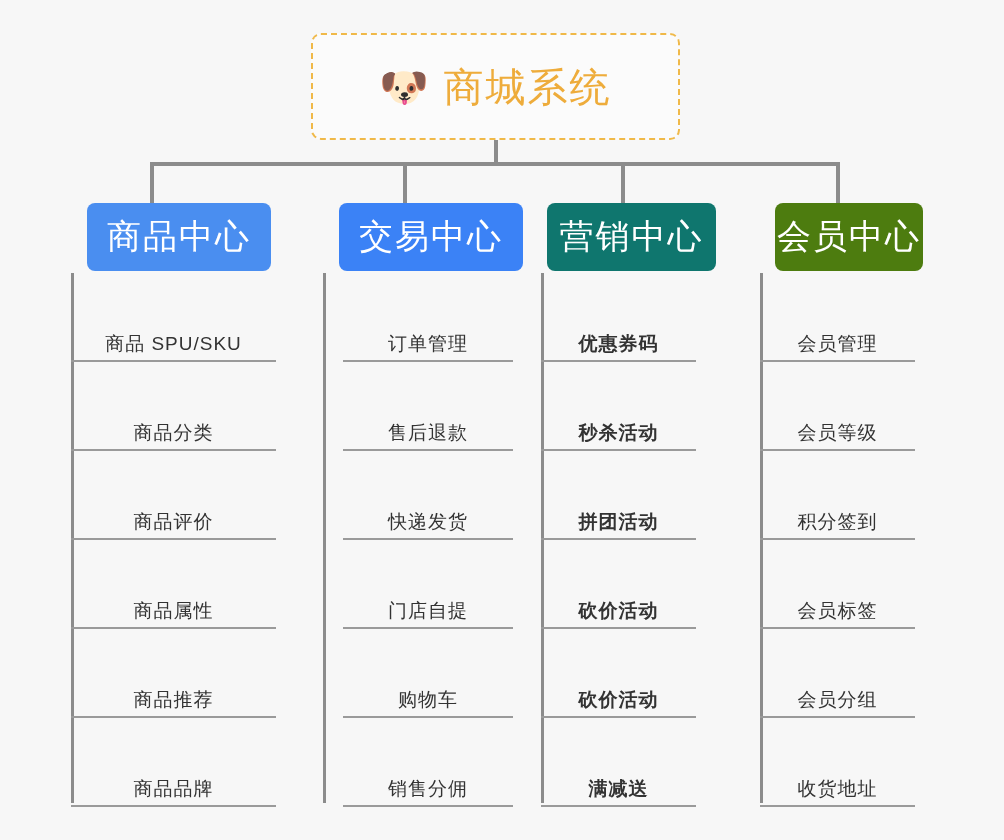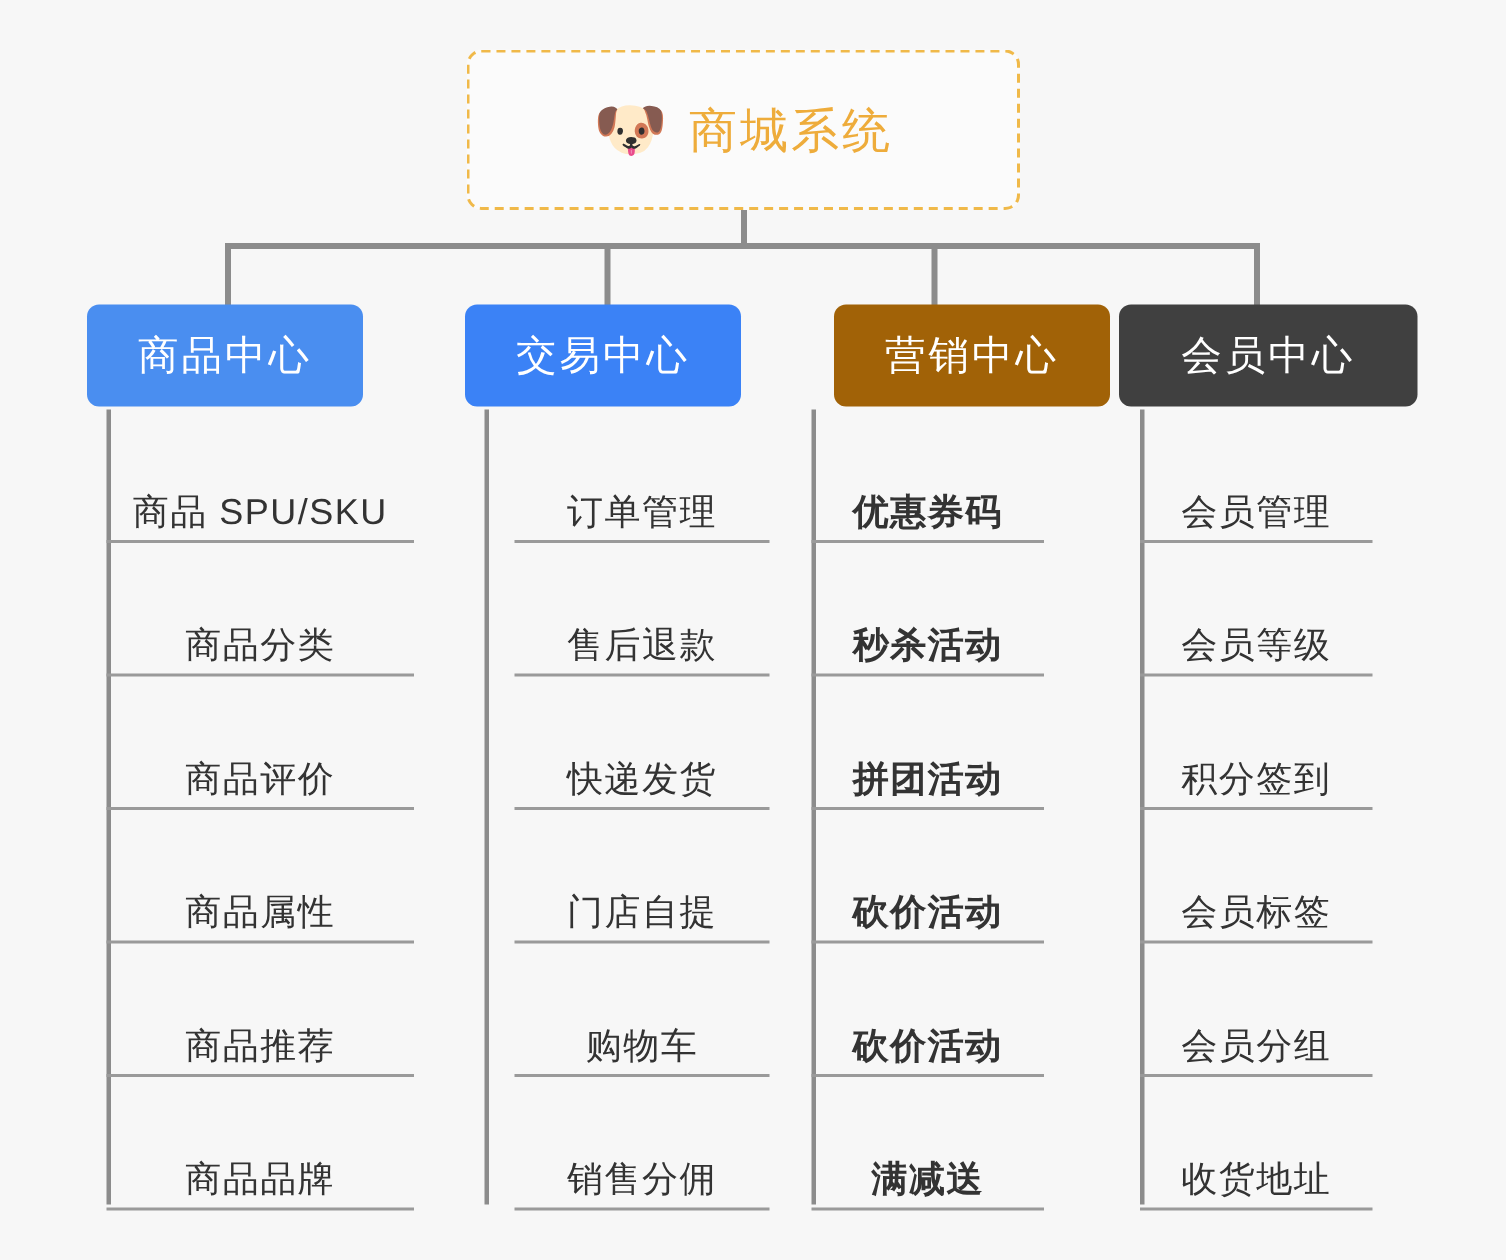--- a/index.html
+++ b/index.html
@@ -34,21 +34,21 @@
     align-items: center;
     justify-content: center;
     gap: 14px;
   }
   .root-emoji {
     font-size: 40px;
     line-height: 1;
     display: block;
   }
   .root-title {
-    font-size: 32px;
+    font-size: 40px;
     color: #eeac3b;
     letter-spacing: 2px;
     line-height: 1;
     white-space: nowrap;
   }
 
   
   .line {
     position: absolute;
     background: #8c8c8c;
@@ -63,23 +63,24 @@
   }
   .cat-box {
     position: absolute;
     top: 0;
     height: 68px;
     border-radius: 8px;
     display: flex;
     align-items: center;
     justify-content: center;
     color: #ffffff;
-    font-size: 27px;
+    font-size: 34px;
     letter-spacing: 2px;
     white-space: nowrap;
+    margin-left: 29px;
   }
 
   .trunk {
     position: absolute;
     width: 3px;
     background: #8c8c8c;
   }
 
   .leaf-list {
     position: absolute;
@@ -91,21 +92,21 @@
     position: relative;
     height: 89px;
     box-sizing: border-box;
     display: flex;
     align-items: flex-end;
     justify-content: center;
     border-bottom: 2px solid #9a9a9a;
     padding-bottom: 5px;
   }
   .leaf-label {
-    font-size: 24px;
+    font-size: 19px;
     color: #333333;
     letter-spacing: 1px;
     white-space: nowrap;
     line-height: 1.1;
   }
 </style>
 </head>
 <body>
 
 <div id="canvas">
@@ -168,21 +169,21 @@
       <li class="leaf">
           <span class="leaf-label">购物车</span>
         </li>
       <li class="leaf">
           <span class="leaf-label">销售分佣</span>
         </li>
     </ul>
   </div>
 
   <div class="column" style="left:0px;">
-    <div class="cat-box" style="left:556px; width:184px; background:#a16207;">营销中心</div>
+    <div class="cat-box" style="left:518px; width:169px; background:#0f766e;">营销中心</div>
     <div class="trunk" style="left:541px; top:70px; height:530px;"></div>
     <ul class="leaf-list" style="left:541px; top:70px; width:155px;font-weight:bold;">
       <li class="leaf">
           <span class="leaf-label">优惠券码</span>
         </li>
       <li class="leaf">
           <span class="leaf-label">秒杀活动</span>
         </li>
       <li class="leaf">
           <span class="leaf-label">拼团活动</span>
@@ -193,21 +194,21 @@
       <li class="leaf">
           <span class="leaf-label">砍价活动</span>
         </li>
       <li class="leaf">
           <span class="leaf-label">满减送</span>
         </li>
     </ul>
   </div>
 
   <div class="column" style="left:0px;">
-    <div class="cat-box" style="left:746px; width:199px; background:#404040;">会员中心</div>
+    <div class="cat-box" style="left:746px; width:148px; background:#4d7c0f;">会员中心</div>
     <div class="trunk" style="left:760px; top:70px; height:530px;"></div>
     <ul class="leaf-list" style="left:760px; top:70px; width:155px;">
       <li class="leaf">
           <span class="leaf-label">会员管理</span>
         </li>
       <li class="leaf">
           <span class="leaf-label">会员等级</span>
         </li>
       <li class="leaf">
           <span class="leaf-label">积分签到</span>

